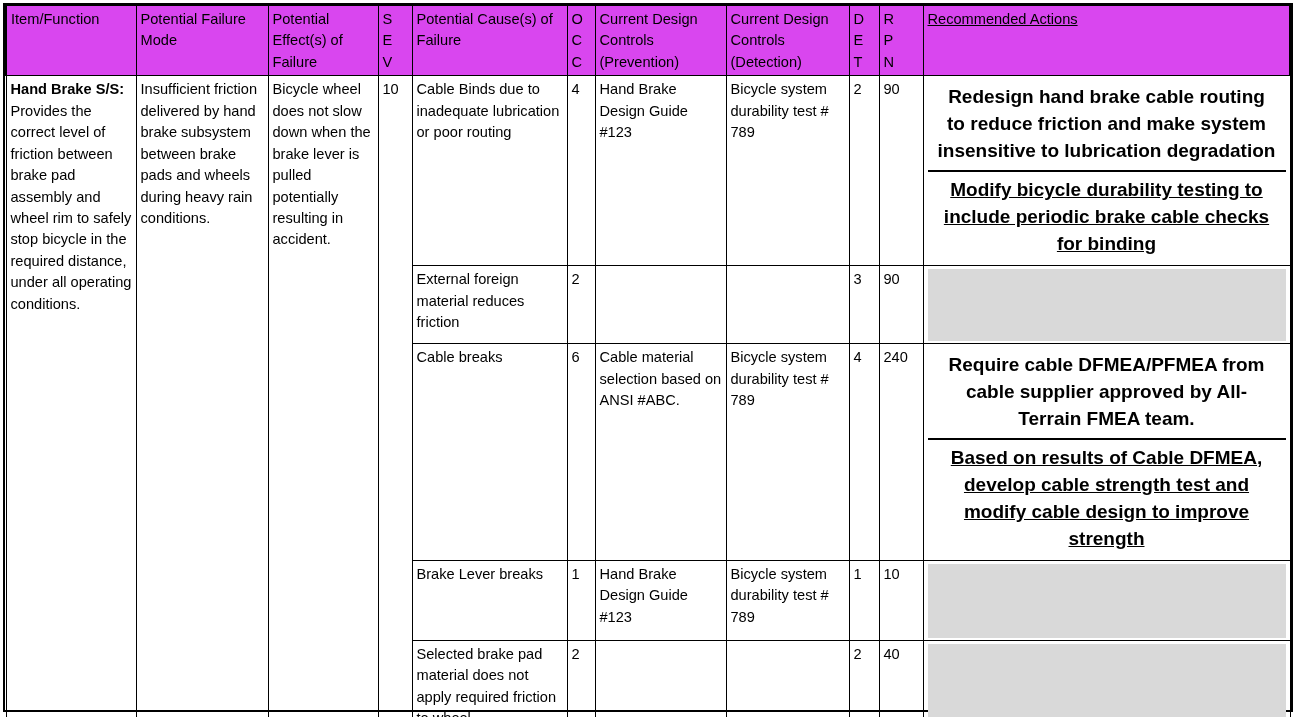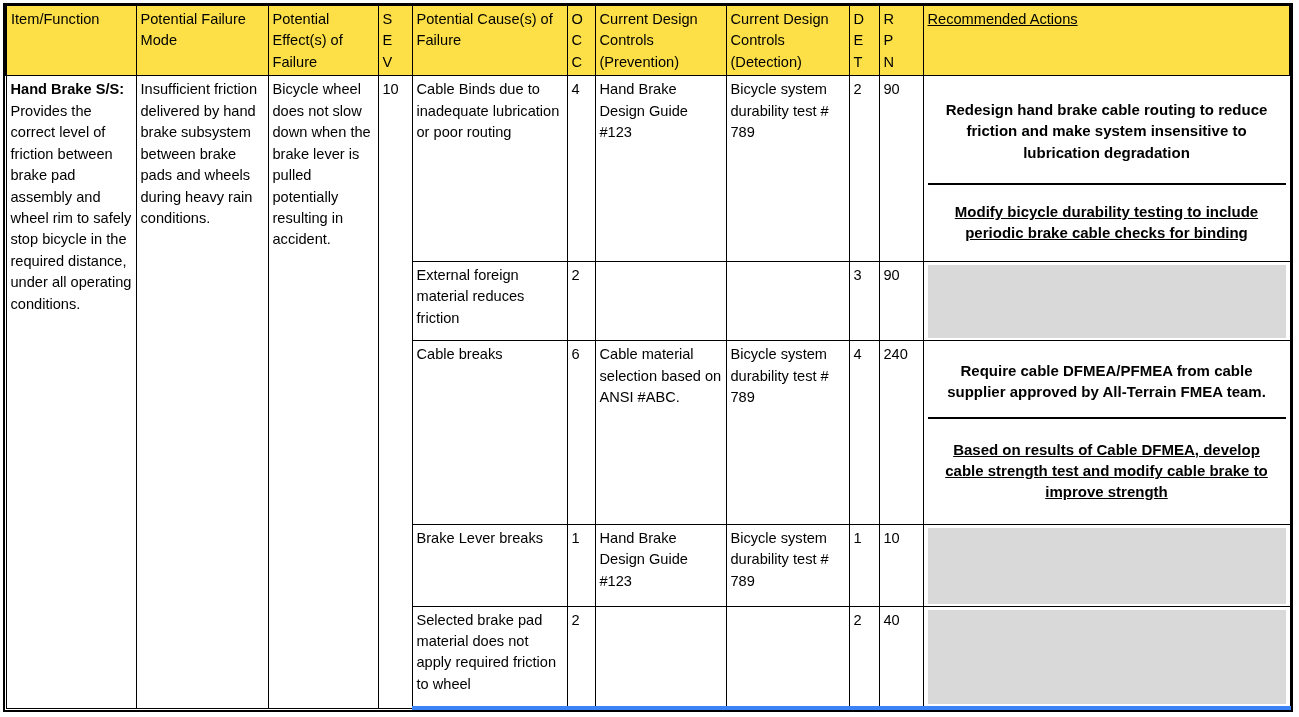--- a/index.html
+++ b/index.html
@@ -40,21 +40,21 @@
     box-sizing: border-box;
     font-size: 14.6px;
     line-height: 1.47;
     color: #000000;
     font-weight: normal;
     text-align: left;
   }
 
   
   thead th {
-    background: #fde047;
+    background: #d946ef;
     font-weight: bold;
     text-align: center;
     vertical-align: middle;
     font-size: 14.8px;
     line-height: 1.42;
     padding: 4px 3px;
     border: 1px solid #000000;
     margin-top: 28px;
   }
   thead th.stacked {
@@ -84,21 +84,21 @@
     width: 100%;
     height: 100%;
   }
   table.actions-inner td {
     border: 0;
     border-bottom: 2px solid #000000;
     padding: 5px 10px;
     text-align: center;
     vertical-align: middle;
     font-weight: bold;
-    font-size: 15px;
+    font-size: 19px;
     line-height: 1.42;
   }
   table.actions-inner tr:last-child td { border-bottom: 0; text-decoration: underline; }
   table.actions-inner td.empty { background: #d9d9d9; }
 
   td.actions-host {
     padding: 0;
     border-left: 2px solid #000000;
     border-right: 2px solid #000000;
     border-top: 2px solid #000000;
@@ -197,21 +197,21 @@
         <td>Bicycle system durability test # 789</td>
         <td class="num">4</td>
         <td class="num">240</td>
         <td class="actions-host">
           <table class="actions-inner">
             <tbody>
                 <tr>
                   <td>Require cable DFMEA/PFMEA from cable supplier approved by All-Terrain FMEA team.</td>
                 </tr>
             <tr>
-                  <td>Based on results of Cable DFMEA, develop cable strength test and modify cable brake to improve strength</td>
+                  <td>Based on results of Cable DFMEA, develop cable strength test and modify cable design to improve strength</td>
                 </tr>
           </tbody>
             </table>
         </td>
       </tr>
 
       <tr style="height:80px">
         <td>Brake Lever breaks</td>
         <td class="num">1</td>
         <td>Hand Brake Design Guide #123</td>

